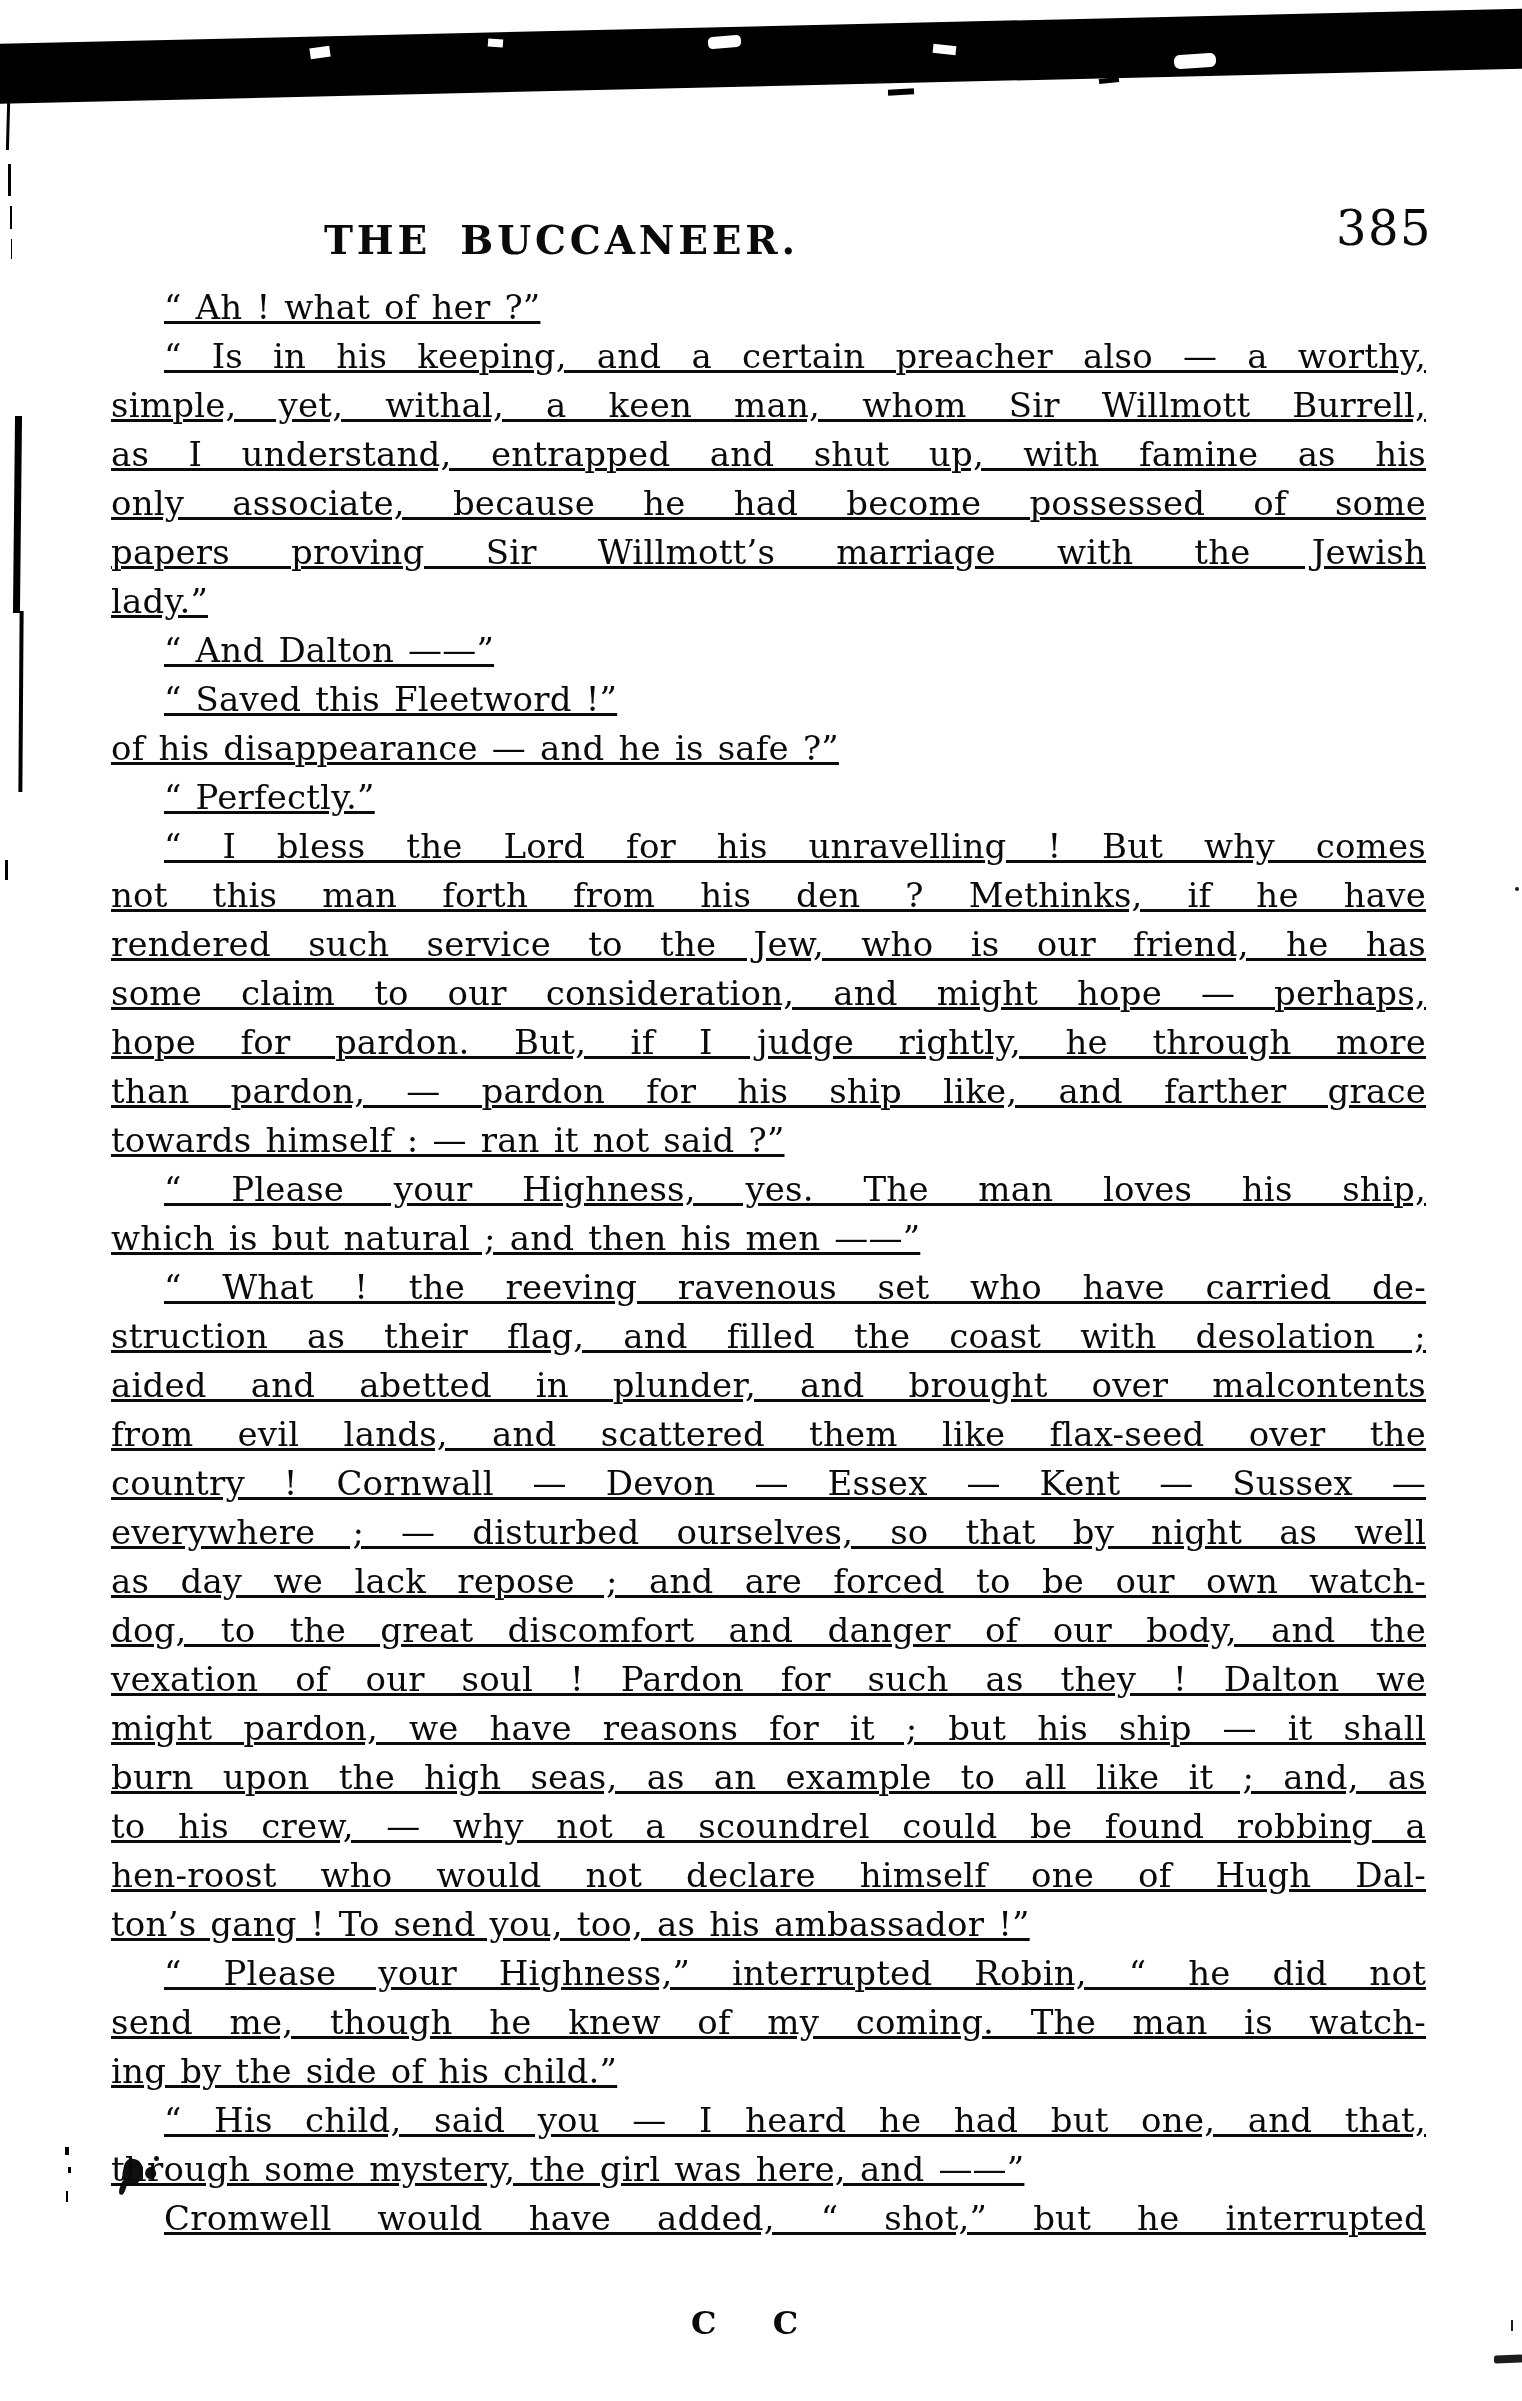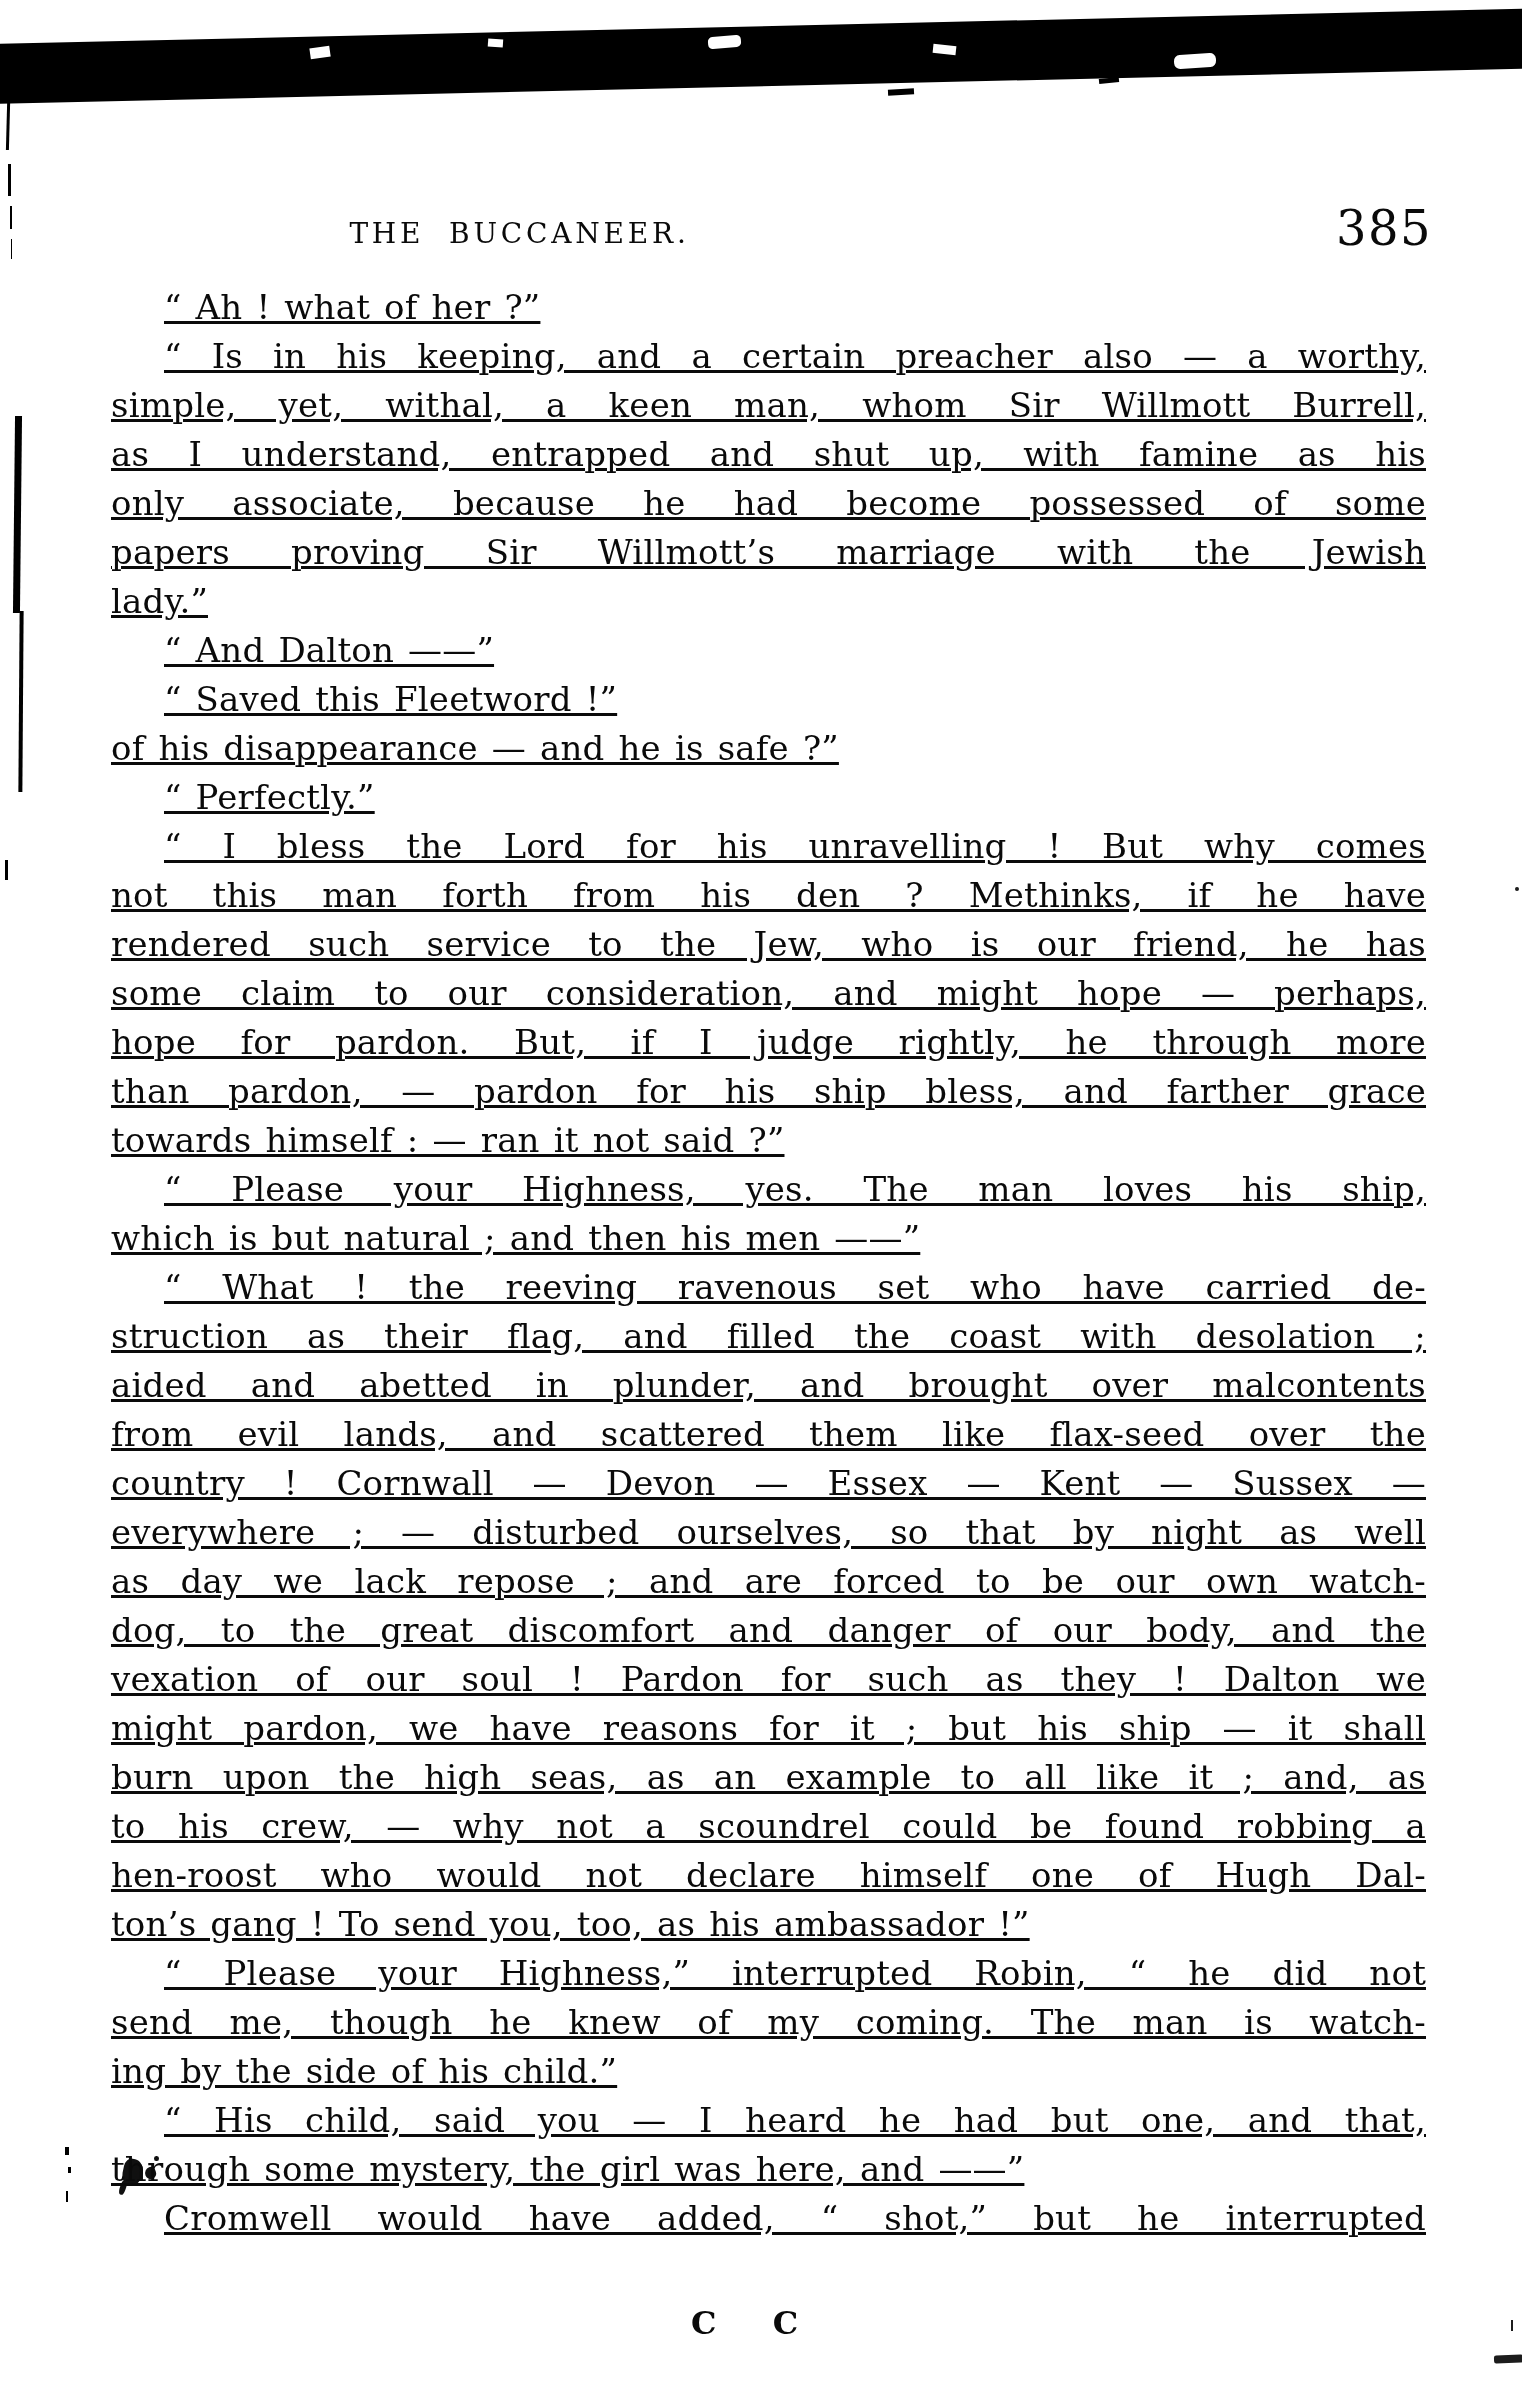--- a/index.html
+++ b/index.html
@@ -19,21 +19,21 @@
   }
   .speck{position:absolute;background:#fff;}
   .blackspeck{position:absolute;background:#000;}
   .margin-mark{position:absolute;background:#000;}
   .ink-blot{position:absolute;background:#101010;}
   .smudge{position:absolute;background:#1c1c1c;}
   
   .running-head{
     position:absolute;left:324px;top:217px;width:391px;
     text-align:center;
-    font-size:28px;font-weight:normal;
+    font-size:39px;font-weight:bold;
     letter-spacing:3.8px;word-spacing:12px;
     white-space:nowrap;
   }
   .page-number{
     position:absolute;left:1316px;top:200px;
     font-size:48px;letter-spacing:1.5px;margin-left:20px;
   }
   
   .text-block{
     position:absolute;left:111px;top:283px;width:1315px;
@@ -98,21 +98,21 @@
     <div class="line">lady.”</div>
     <div class="line indent">“ And Dalton ——”</div>
     <div class="line indent">“ Saved this Fleetword !”</div>
     <div class="line">of his disappearance — and he is safe ?”</div>
     <div class="line indent">“ Perfectly.”</div>
     <div class="line indent j">“ I bless the Lord for his unravelling !  But why comes</div>
     <div class="line j">not this man forth from his den ?  Methinks, if he have</div>
     <div class="line j">rendered such service to the Jew, who is our friend, he has</div>
     <div class="line j">some claim to our consideration, and might hope — perhaps,</div>
     <div class="line j">hope for pardon.  But, if I judge rightly, he through more</div>
-    <div class="line j">than pardon, — pardon for his ship bless, and farther grace</div>
+    <div class="line j">than pardon, — pardon for his ship like, and farther grace</div>
     <div class="line">towards himself : — ran it not said ?”</div>
     <div class="line indent j">“ Please your Highness, yes.  The man loves his ship,</div>
     <div class="line">which is but natural ; and then his men ——”</div>
     <div class="line indent j">“ What !  the reeving ravenous set who have carried de-</div>
     <div class="line j">struction as their flag, and filled the coast with desolation ;</div>
     <div class="line j">aided and abetted in plunder, and brought over malcontents</div>
     <div class="line j">from evil lands, and scattered them like flax-seed over the</div>
     <div class="line j">country !   Cornwall — Devon — Essex — Kent — Sussex —</div>
     <div class="line j">everywhere ; — disturbed ourselves, so that by night as well</div>
     <div class="line j">as day we lack repose ; and are forced to be our own watch-</div>

